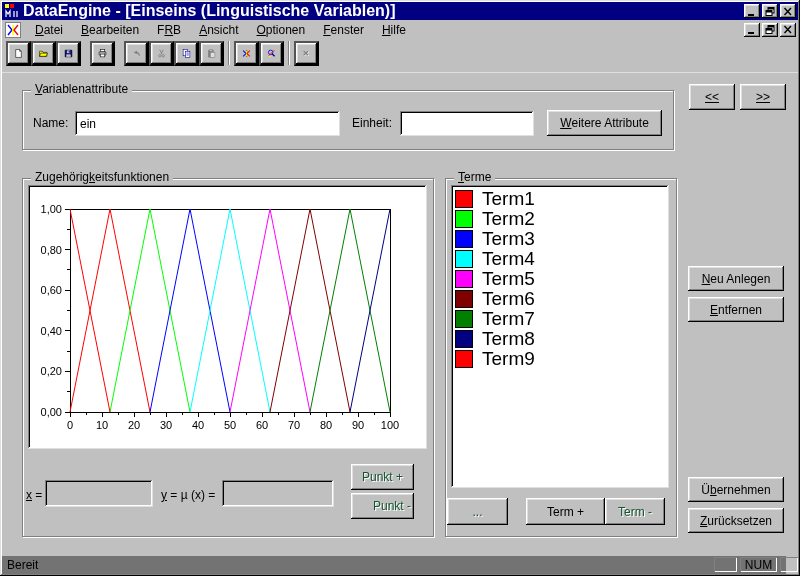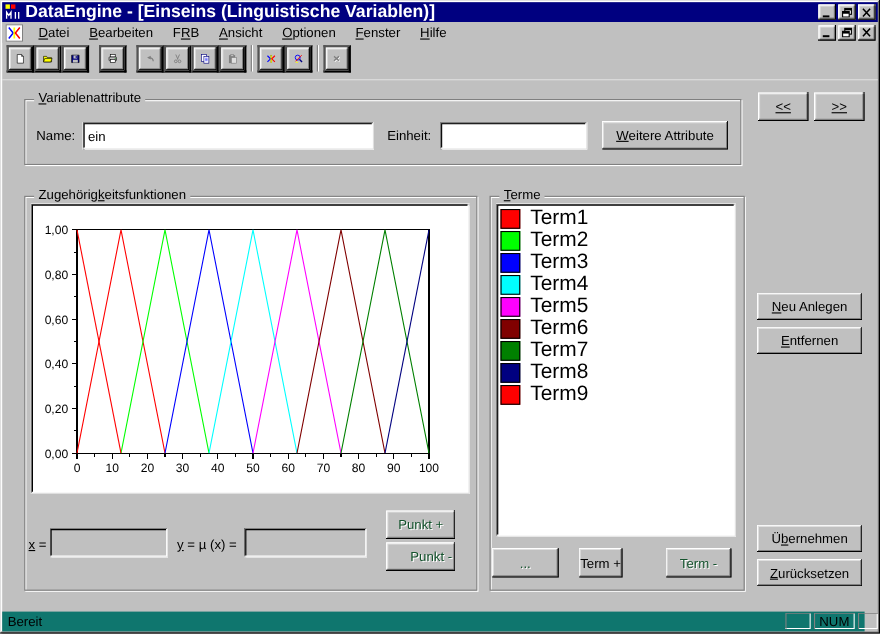--- a/index.html
+++ b/index.html
@@ -42,21 +42,21 @@
     outline:none;box-sizing:border-box;}
   .field.disabled{background:#c0c0c0;}
   .sunkenpanel{background:#fff;
     box-shadow: inset -1px -1px 0 #dfdfdf, inset 1px 1px 0 #808080, inset -2px -2px 0 #fff, inset 2px 2px 0 #000;}
   .label{white-space:nowrap;}
   
   .term-row{height:20px;display:flex;align-items:center;padding-left:4px;font-size:19px;}
   .swatch{width:16px;height:16px;border:1px solid #000;flex:0 0 16px;}
   .term-row .tlabel{margin-left:9px;}
   
-  .statusbar{left:2px;right:14px;bottom:2px;height:18px;background:#0f766e;}
+  .statusbar{left:2px;right:14px;bottom:2px;height:18px;background:#737373;}
   .status-msg{position:absolute;left:5px;top:2px;}
   .spanel{position:absolute;top:1px;height:15px;box-shadow: inset 1px 1px 0 #808080, inset -1px -1px 0 #fff;
     display:flex;align-items:center;justify-content:center;}
   u{text-decoration:underline;}
 </style>
 </head>
 <body>
 
 <div class="abs titlebar">
   <span class="appicon">
@@ -337,21 +337,21 @@
     <div class="term-row">
       <span class="swatch" style="background: rgb(0, 0, 128);"></span>
       <span class="tlabel">Term8</span>
     </div>
     <div class="term-row">
       <span class="swatch" style="background: rgb(255, 0, 0);"></span>
       <span class="tlabel">Term9</span>
     </div>
   </div>
 <button class="abs btn disabled" style="left:447px;top:498px;width:61px;height:27px;">...</button>
-<button class="abs btn" style="left:526px;top:498px;width:40px;height:27px;">Term +</button>
+<button class="abs btn" style="left:526px;top:498px;width:79px;height:27px;">Term +</button>
 <button class="abs btn disabled" style="left:605px;top:498px;width:60px;height:27px;">Term -</button>
 
 <button class="abs btn" style="left:688px;top:266px;width:96px;height:25px;"><u>N</u>eu Anlegen</button>
 <button class="abs btn" style="left:688px;top:297px;width:96px;height:25px;"><u>E</u>ntfernen</button>
 <button class="abs btn" style="left:688px;top:477px;width:96px;height:25px;">Ü<u>b</u>ernehmen</button>
 <button class="abs btn" style="left:688px;top:508px;width:96px;height:25px;"><u>Z</u>urücksetzen</button>
 
 <div class="abs statusbar">
   <span class="status-msg">Bereit</span>
   <span class="spanel" style="left:712px;width:23px;"></span>

